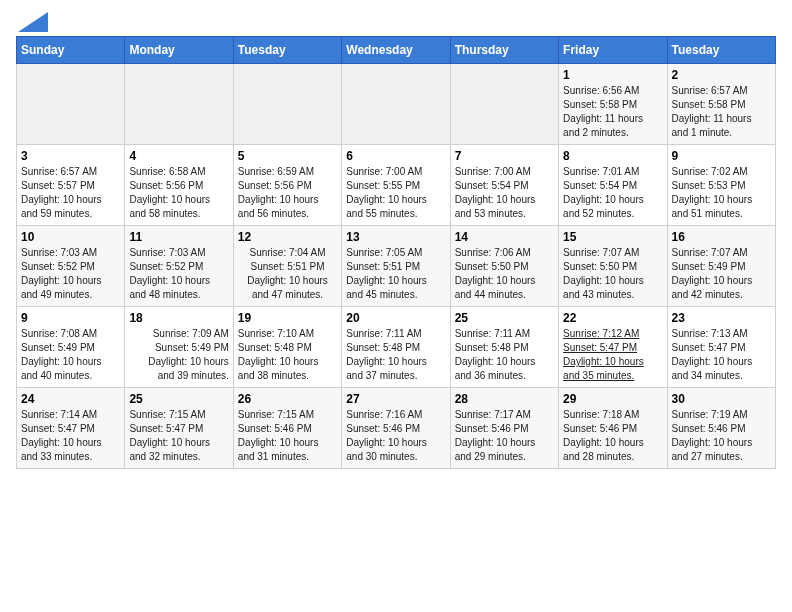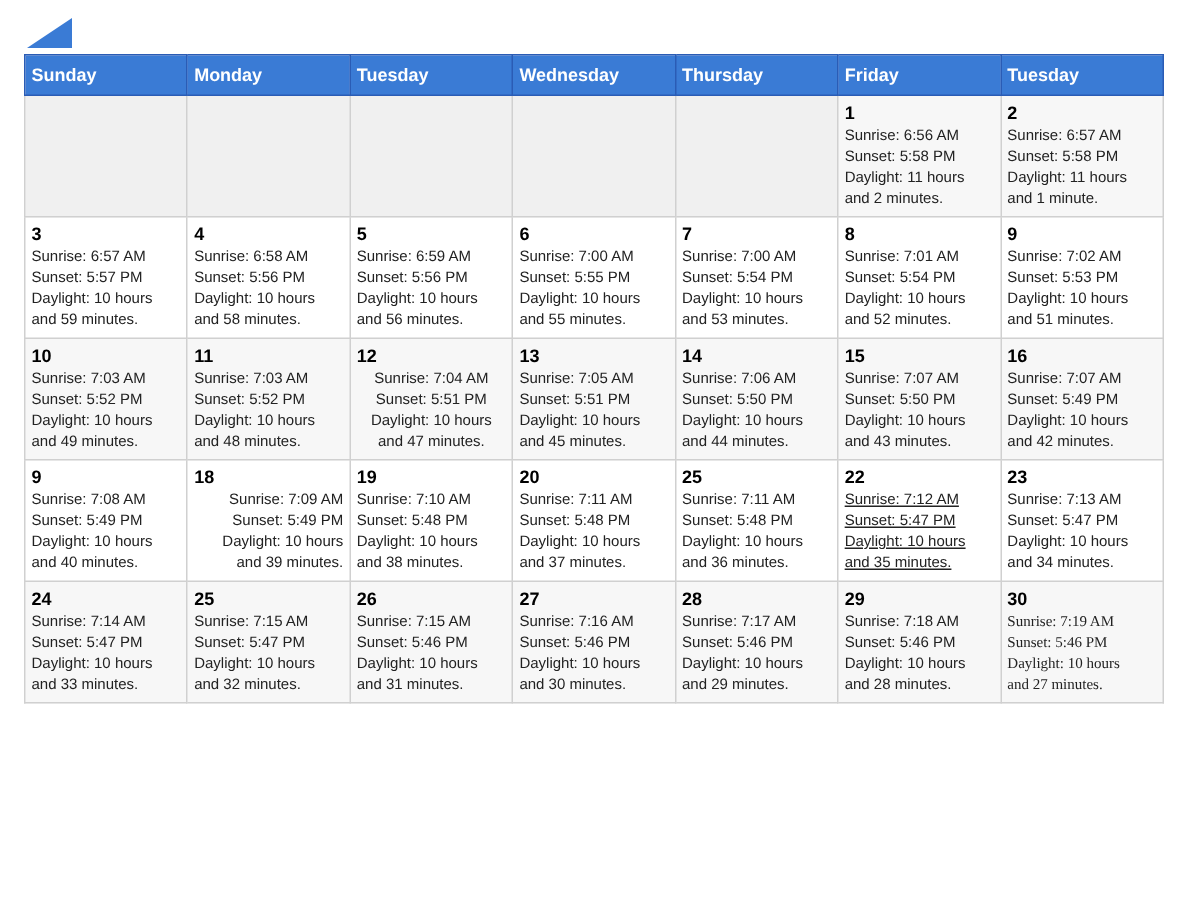--- a/index.html
+++ b/index.html
@@ -322,20 +322,20 @@
         </td>
         <td>
           <div class="day-number">29</div>
           <div class="day-info" style="white-space: pre-line;">Sunrise: 7:18 AM
 Sunset: 5:46 PM
 Daylight: 10 hours
 and 28 minutes.</div>
         </td>
         <td>
           <div class="day-number">30</div>
-          <div class="day-info" style="white-space: pre-line; font-family: Liberation Serif, serif;">Sunrise: 7:19 AM
+          <div class="day-info" style="white-space: pre-line;">Sunrise: 7:19 AM
 Sunset: 5:46 PM
 Daylight: 10 hours
 and 27 minutes.</div>
         </td>
       </tr>
     </tbody>
 </table>
 
 </body></html>

